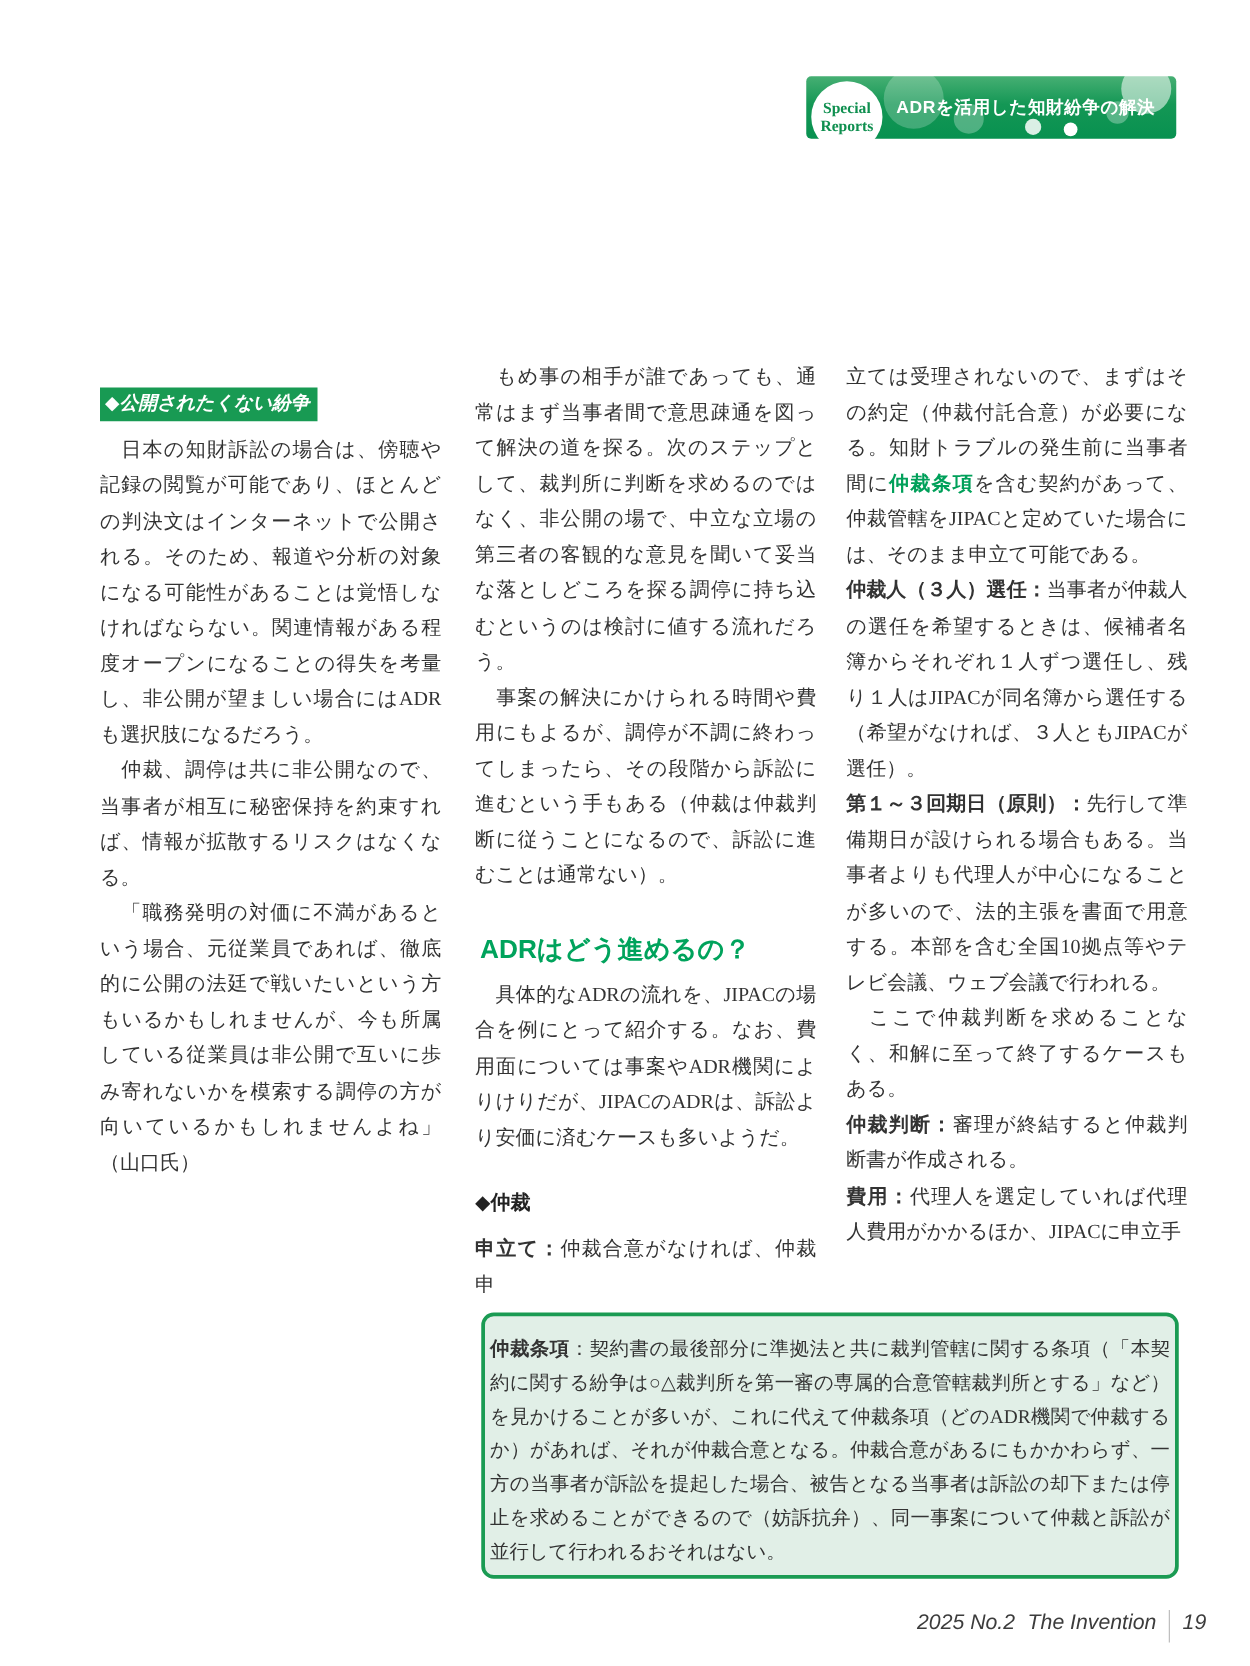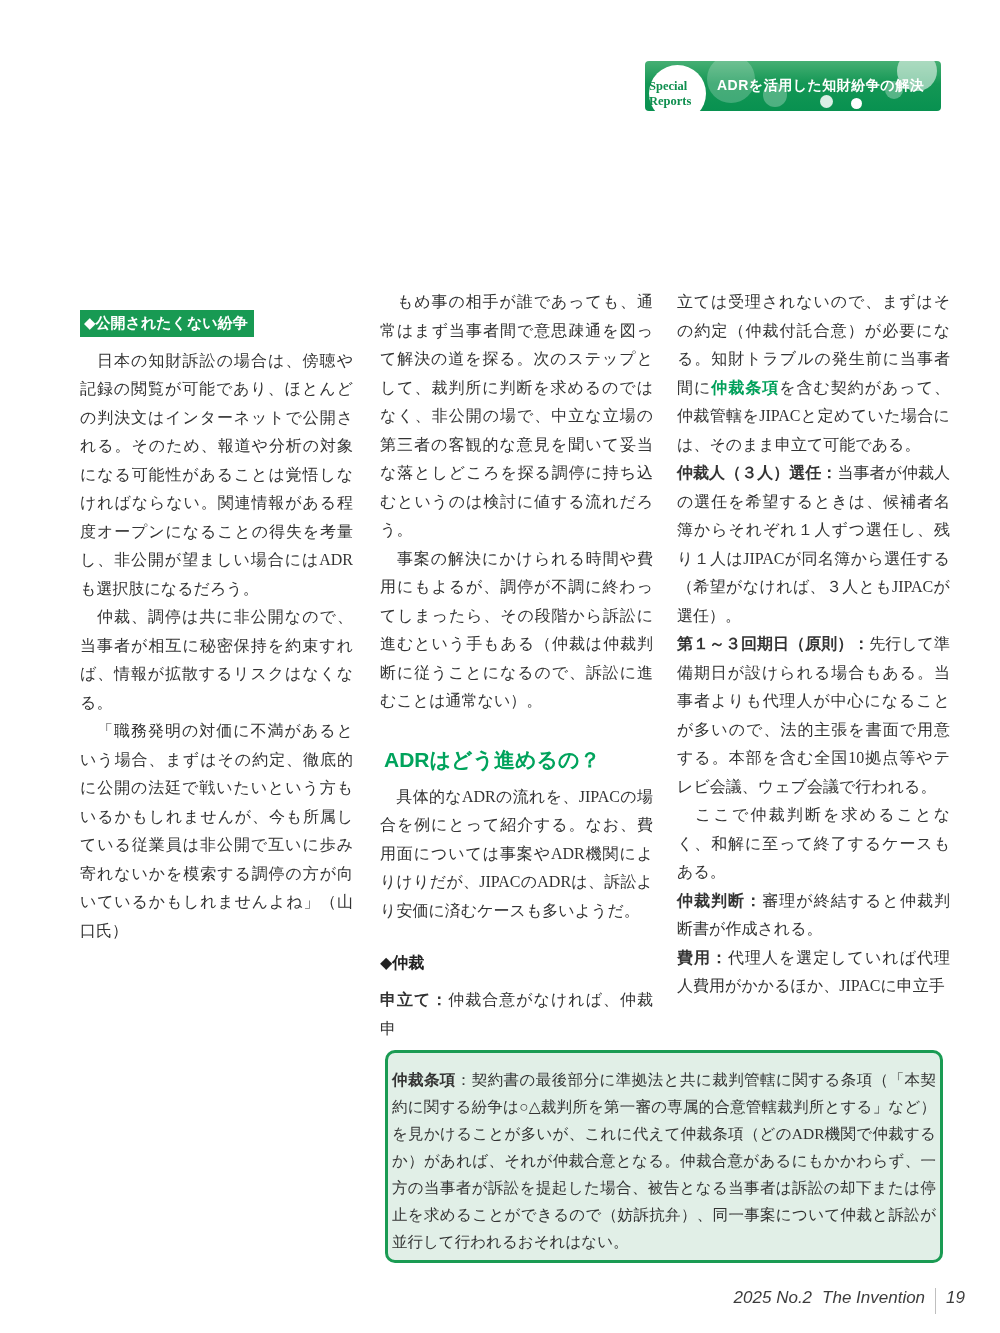--- a/index.html
+++ b/index.html
@@ -23,21 +23,21 @@
   .b1 { left: 62px;  top: -6px;  width: 48px; height: 48px; background: rgba(255,255,255,0.22); }
   .b2 { left: 118px; top: 22px;  width: 24px; height: 24px; background: rgba(255,255,255,0.28); }
   .b3 { left: 175px; top: 34px;  width: 13px; height: 13px; background: rgba(255,255,255,0.85); }
   .b4 { left: 206px; top: 37px;  width: 11px; height: 11px; background: #ffffff; }
   .b5 { left: 252px; top: -10px; width: 40px; height: 40px; background: rgba(255,255,255,0.55); }
   .b6 { left: 240px; top: 20px;  width: 18px; height: 18px; background: rgba(255,255,255,0.30); }
   .badge-circle {
     position: absolute; left: 4px; top: 4px;
     width: 57px; height: 57px; border-radius: 50%;
     background: #ffffff;
-    display: flex; flex-direction: column; justify-content: center;
+    display: flex; flex-direction: column; align-items: center; justify-content: center;
     color: #0f8f4f; font-weight: bold; font-size: 12.5px; line-height: 1.2;
     font-family: "Liberation Serif", "DejaVu Serif", serif;
   }
   .banner-title {
     position: absolute; left: 72px; top: 50%; transform: translateY(-50%);
     color: #ffffff; font-weight: bold; font-size: 14px; letter-spacing: 0.5px;
     font-family: Liberation Sans, sans-serif;
     white-space: nowrap;
   }
 
@@ -53,20 +53,21 @@
   }
   .seg-green-bold { color: #00a05a; font-weight: bold; }
 
   .subhead-green {
     display: table;
     margin: 22px 0 10px 0;
     background: #189a53; color: #ffffff;
     font-family: "Liberation Sans", "DejaVu Sans", sans-serif;
     font-weight: bold; font-size: 15px; line-height: 1.5;
     padding: 2px 6px 2px 4px;
+    font-style: italic;
   }
   .heading-green {
     margin: 30px 0 10px 4px;
     color: #00a35c;
     font-family: "Liberation Sans", "DejaVu Sans", sans-serif;
     font-weight: bold; font-size: 21px; line-height: 1.3;
   }
   .subhead-black {
     margin: 28px 0 12px 0;
     color: #222;
@@ -111,21 +112,21 @@
       <span>Special</span>
       <span>Reports</span>
     </div>
     <div class="banner-title">ADRを活用した知財紛争の解決</div>
   </div>
 
   <section class="col" id="col1">
       <div class="subhead-green">◆公開されたくない紛争</div>
       <p class="body-p"><span class="seg-normal">　日本の知財訴訟の場合は、傍聴や記録の閲覧が可能であり、ほとんどの判決文はインターネットで公開される。そのため、報道や分析の対象になる可能性があることは覚悟しなければならない。関連情報がある程度オープンになることの得失を考量し、非公開が望ましい場合にはADRも選択肢になるだろう。</span></p>
       <p class="body-p"><span class="seg-normal">　仲裁、調停は共に非公開なので、当事者が相互に秘密保持を約束すれば、情報が拡散するリスクはなくなる。</span></p>
-      <p class="body-p"><span class="seg-normal">　「職務発明の対価に不満があるという場合、まずはその約定、徹底的に公開の法廷で戦いたいという方もいるかもしれませんが、今も所属している従業員は非公開で互いに歩み寄れないかを模索する調停の方が向いているかもしれませんよね」（山口氏）</span></p>
+      <p class="body-p"><span class="seg-normal">　「職務発明の対価に不満があるという場合、元従業員であれば、徹底的に公開の法廷で戦いたいという方もいるかもしれませんが、今も所属している従業員は非公開で互いに歩み寄れないかを模索する調停の方が向いているかもしれませんよね」（山口氏）</span></p>
     </section>
   <section class="col" id="col2">
       <p class="body-p"><span class="seg-normal">　もめ事の相手が誰であっても、通常はまず当事者間で意思疎通を図って解決の道を探る。次のステップとして、裁判所に判断を求めるのではなく、非公開の場で、中立な立場の第三者の客観的な意見を聞いて妥当な落としどころを探る調停に持ち込むというのは検討に値する流れだろう。</span></p>
       <p class="body-p"><span class="seg-normal">　事案の解決にかけられる時間や費用にもよるが、調停が不調に終わってしまったら、その段階から訴訟に進むという手もある（仲裁は仲裁判断に従うことになるので、訴訟に進むことは通常ない）。</span></p>
       <div class="heading-green">ADRはどう進めるの？</div>
       <p class="body-p"><span class="seg-normal">　具体的なADRの流れを、JIPACの場合を例にとって紹介する。なお、費用面については事案やADR機関によりけりだが、JIPACのADRは、訴訟より安価に済むケースも多いようだ。</span></p>
       <div class="subhead-black">◆仲裁</div>
       <p class="body-p"><span class="seg-label">申立て：</span><span class="seg-normal">仲裁合意がなければ、仲裁申</span></p>
     </section>
   <section class="col" id="col3">

